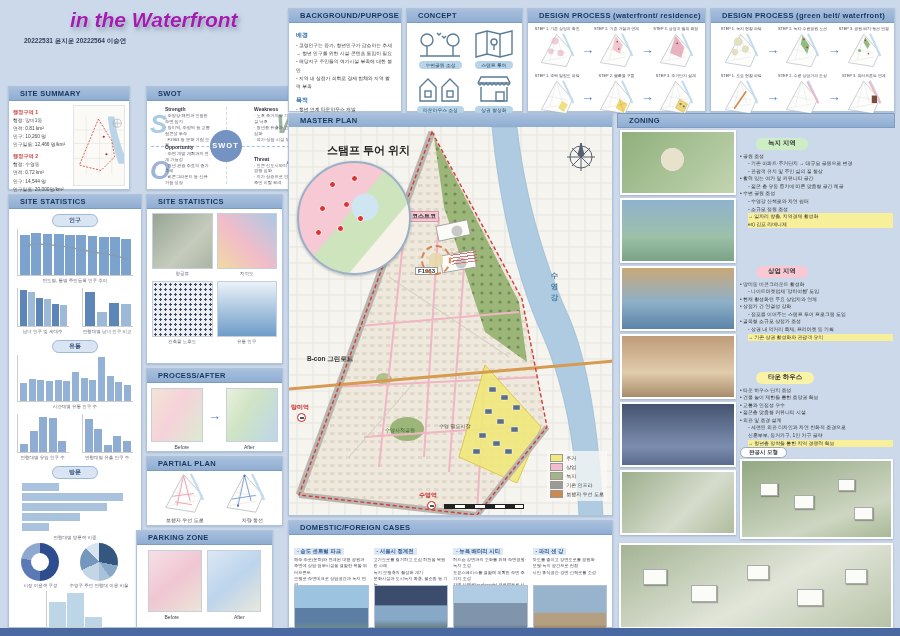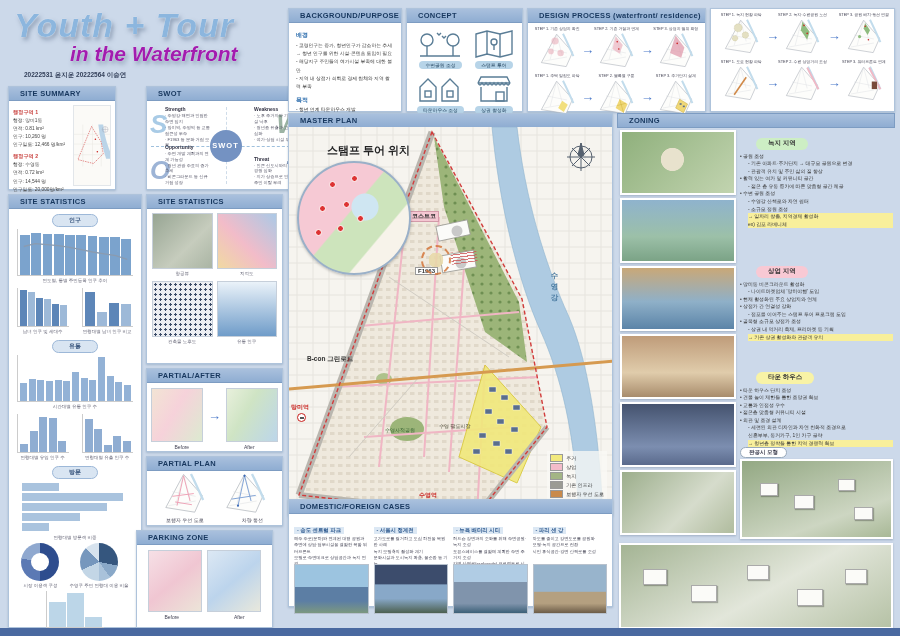--- a/index.html
+++ b/index.html
@@ -139,26 +139,25 @@
   <defs>
     <g id="mm-base">
       <polygon points="44,3 84,48 68,84 6,74" fill="#fdfdfb" stroke="#a7adb5" stroke-width="1.4"></polygon>
       <path d="M44,3 L28,66 M44,3 L58,56 M12,70 L70,60 M20,40 L70,50" stroke="#d5d8dc" stroke-width="0.9" fill="none"></path>
       <path d="M60,2 C70,22 78,40 86,58" stroke="#c2dcec" stroke-width="5" fill="none"></path>
     </g>
   </defs>
 </svg>
 
 <div class="titleblock">
-  <div class="t1">Youth + Tour</div>
   <div class="t2">in the Waterfront</div>
   <div class="authors">20222531 윤지운 20222564 이승연</div>
 </div>
 
-<div class="panel" style="left:8px;top:86px;width:108px;height:104px">
+<div class="panel" style="left:8px;top:86px;width:122px;height:104px">
   <div class="hdr">SITE SUMMARY</div>
   <div class="ss-body">
     <div class="ss-info">
       <div class="rt">행정구역 1</div>
       <div>
           <div>행정: 망미1동</div>
           <div>면적: 0.81 km²</div>
           <div>인구: 10,260 명</div>
           <div>인구밀도: 12,466 명/km²</div>
         </div>
@@ -351,21 +350,21 @@
         <div class="cap">건축물 노후도</div>
       </div>
     <div>
         <div class="thumb st4"></div>
         <div class="cap">유동 인구</div>
       </div>
   </div>
 </div>
 
 <div class="panel" style="left:146px;top:368px;width:137px;height:84px">
-  <div class="hdr">PARTIAL/AFTER</div>
+  <div class="hdr">PROCESS/AFTER</div>
   <div class="ba-body">
     <div class="ba-th ba1"></div>
     <div class="arrowblue">→</div>
     <div class="ba-th ba2"></div>
   </div>
   <div class="ba-caps">
     <span>Before</span>
     <span>After</span>
   </div>
 </div>
@@ -516,20 +515,21 @@
       <svg class="mm" viewBox="0 0 90 90">
           <use href="#mm-base"></use>
         <polygon points="54,48 74,60 64,82 44,70" fill="#f0d877" stroke="#b89820"></polygon>
           <rect x="54" y="58" width="5" height="4" fill="#5a6e8c"></rect>
           <rect x="62" y="64" width="5" height="4" fill="#5a6e8c"></rect>
         </svg></div>
   </div>
 </div>
 
 <div class="panel" style="left:710px;top:8px;width:185px;height:104px">
+  <div class="hdr">DESIGN PROCESS (green belt/ waterfront)</div>
   <div class="proc-grid">
     <div class="pc"><div class="pcap">STEP 1. 녹지 현황 파악</div>
       <svg class="mm" viewBox="0 0 90 90">
           <use href="#mm-base"></use>
         <circle cx="38" cy="22" r="10" fill="#e4e0c2" stroke="#b9b089" stroke-dasharray="2 2"></circle>
           <circle cx="56" cy="40" r="8" fill="#e4e0c2" stroke="#b9b089" stroke-dasharray="2 2"></circle>
           <circle cx="30" cy="48" r="7" fill="#e4e0c2" stroke="#b9b089" stroke-dasharray="2 2"></circle>
         </svg></div>
     <div class="parrow arrowblue">→</div>
     <div class="pc"><div class="pcap">STEP 2. 녹지·수변공원 노선</div>
@@ -673,21 +673,21 @@
         </div>
         <div>
           <span class="sw" style="background: rgb(201, 138, 75);"></span>
           <i>보행자 우선 도로</i>
         </div>
       </div>
     <div class="scalebar"></div>
   </div>
 </div>
 
-<div class="panel" style="left:288px;top:499px;width:325px;height:108px">
+<div class="panel" style="left:288px;top:520px;width:325px;height:108px">
   <div class="hdr">DOMESTIC/FOREIGN CASES</div>
   <div class="cases-body">
     <div class="casecol">
       <div class="case-title">- 송도 센트럴 파크</div>
       <div class="case-lines">
           <div>해수 수로(운하)와 연계된 대형 공원과</div>
           <div>주변에 상업·업무시설을 결합한 복합 워터프론트</div>
           <div>보행로·수변데크로 상업공간과 녹지 연결</div>
         </div>
       <div class="case-photo cph1"></div>

